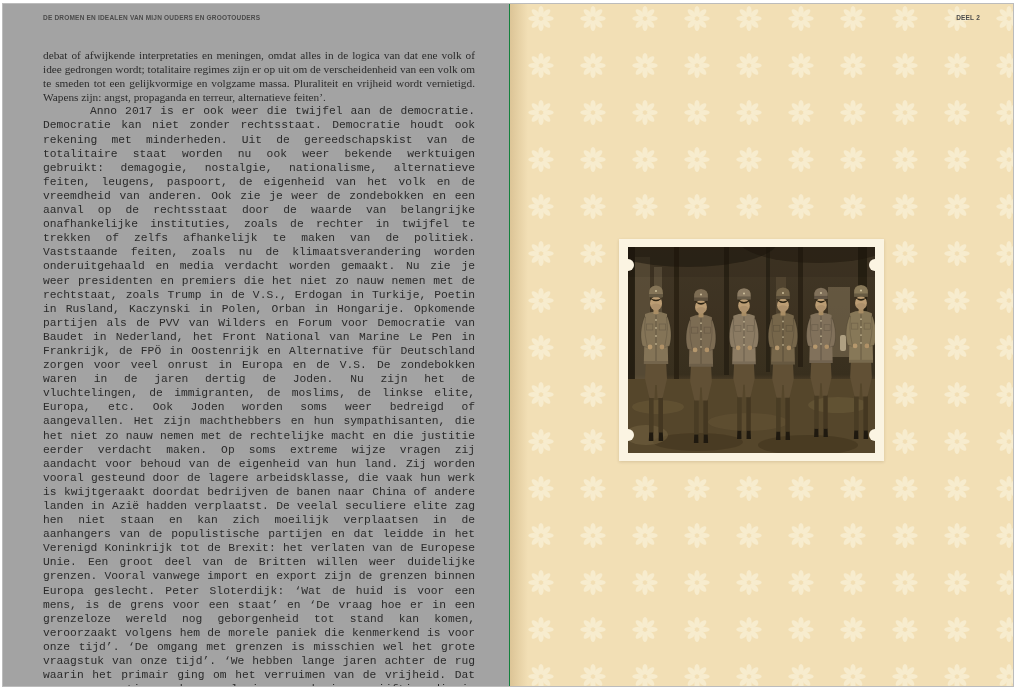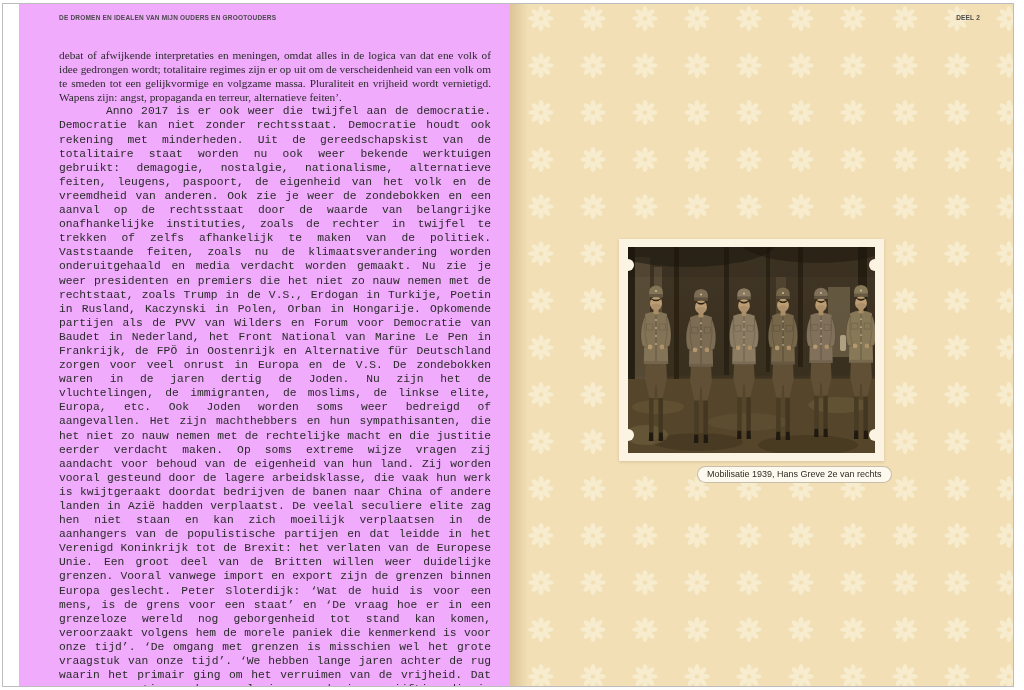--- a/index.html
+++ b/index.html
@@ -6,21 +6,21 @@
   html,body{margin:0;padding:0;}
   body{
     width:1024px;height:690px;position:relative;background:#ffffff;
     font-family:"Liberation Sans",sans-serif;overflow:hidden;
   }
   .spread{
     position:absolute;left:2px;top:3px;width:1010px;height:682px;
     border:1px solid #bcbcbc;background:#ffffff;overflow:hidden;
   }
   .page{position:absolute;top:0;height:682px;}
-  .page-left{left:16px;width:506px;background:#f0abfc;border-right:4px solid #15803d;}
+  .page-left{left:0;width:506px;background:#a3a3a3;border-right:4px solid #15803d;}
   .page-right{left:507px;width:503px;background:#f2dfb5;}
   .pattern-svg{position:absolute;left:0;top:0;width:503px;height:682px;display:block;}
   .gutter-shadow{
     position:absolute;left:0;top:0;width:18px;height:100%;
     background:linear-gradient(to right, rgba(141,102,41,0.22), rgba(141,102,41,0));
   }
   .running-head{
     position:absolute;top:10px;font-size:6.5px;font-weight:700;
     letter-spacing:0.2px;color:#4a4a4a;white-space:nowrap;
   }
@@ -198,18 +198,17 @@
         <rect width="247" height="206" fill="#2a1c08" opacity="0.08"></rect>
         <rect width="247" height="30" fill="#000000" opacity="0.08"></rect>
 
         <circle cx="0" cy="18" r="6" fill="#fbf4e2"></circle>
         <circle cx="0" cy="188" r="6" fill="#fbf4e2"></circle>
         <circle cx="247" cy="18" r="6" fill="#fbf4e2"></circle>
         <circle cx="247" cy="188" r="6" fill="#fbf4e2"></circle>
       </svg>
     </div>
 
-    <div class="caption-pill">Mobilisatie 1939, Hans Greve 2e van rechts</div>
 
     <div class="page-num right-num">183</div>
   </div>
 
 </div>
 
 </body></html>

